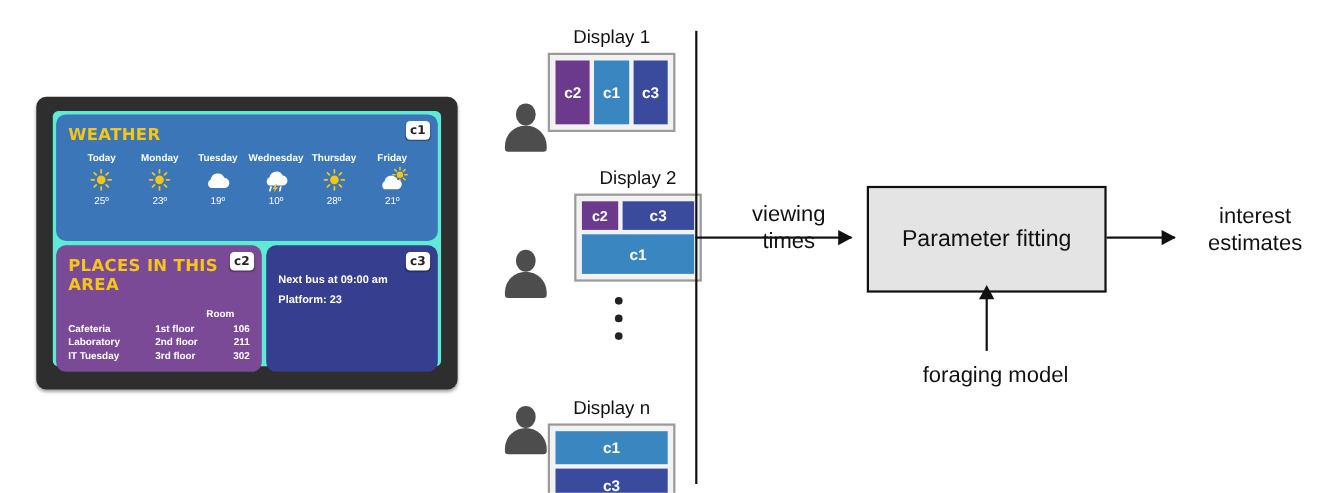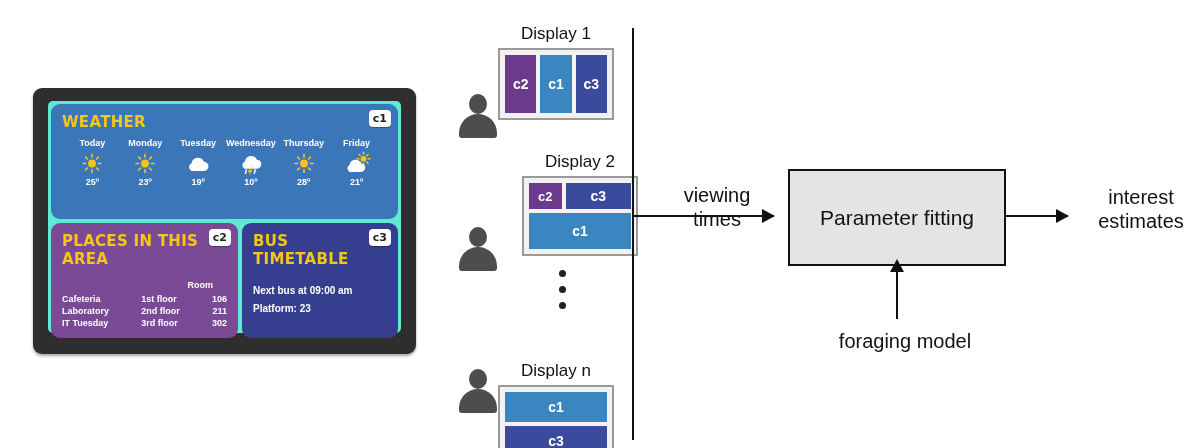--- a/index.html
+++ b/index.html
@@ -20,21 +20,21 @@
   .card-title{font-weight:bold;color:#f5c518;font-size:15px;letter-spacing:.3px;
               font-family:"DejaVu Sans",sans-serif;}
   .badge{position:absolute;top:6px;right:7px;background:#fff;color:#222;
          border-radius:4px;font-size:11px;line-height:1;padding:3px 4px;
          font-family:"DejaVu Sans",sans-serif;font-weight:bold;
          box-shadow:0 1px 1px rgba(0,0,0,.3);}
   #week{display:flex;margin-top:7px;padding:0 4px;}
   .day{flex:1;text-align:center;color:#fff;}
   .day-name{font-size:9px;font-weight:bold;}
   .day-icon{height:26px;display:flex;align-items:center;justify-content:center;margin:2px 0 1px;}
-  .day-temp{font-size:9px;font-weight:bold;}
+  .day-temp{font-size:9px;font-weight:normal;}
 
   
   #bottom-row{flex:1;display:flex;gap:4px;}
   #places-card{flex:0 0 187px;background:#7a4a96;padding:9px 11px;}
   #bus-card{flex:1;background:#363f8f;padding:9px 11px;}
   .sub-head{color:#fff;font-size:9px;font-weight:bold;text-align:right;margin:12px 14px 0 0;}
   #places-table{margin-top:3px;width:100%;border-collapse:collapse;}
   #places-table td{color:#fff;font-size:9px;font-weight:bold;padding:1px 0;}
   .pt-name{width:48%;}
   .pt-floor{width:32%;}
@@ -207,21 +207,20 @@
               <tr>
                 <td class="pt-name">IT Tuesday</td>
                 <td class="pt-floor">3rd  floor</td>
                 <td class="pt-room">302</td>
               </tr>
             </tbody>
           </table>
       </div>
 
       <div class="card" id="bus-card">
-        <div class="card-title">BUS TIMETABLE</div>
         <div class="badge">c3</div>
         <div class="bus-line">Next bus at 09:00 am</div>
         <div class="bus-line second">Platform: 23</div>
       </div>
 
     </div>
   </div>
 </div>
 
 <div id="displays-area">

